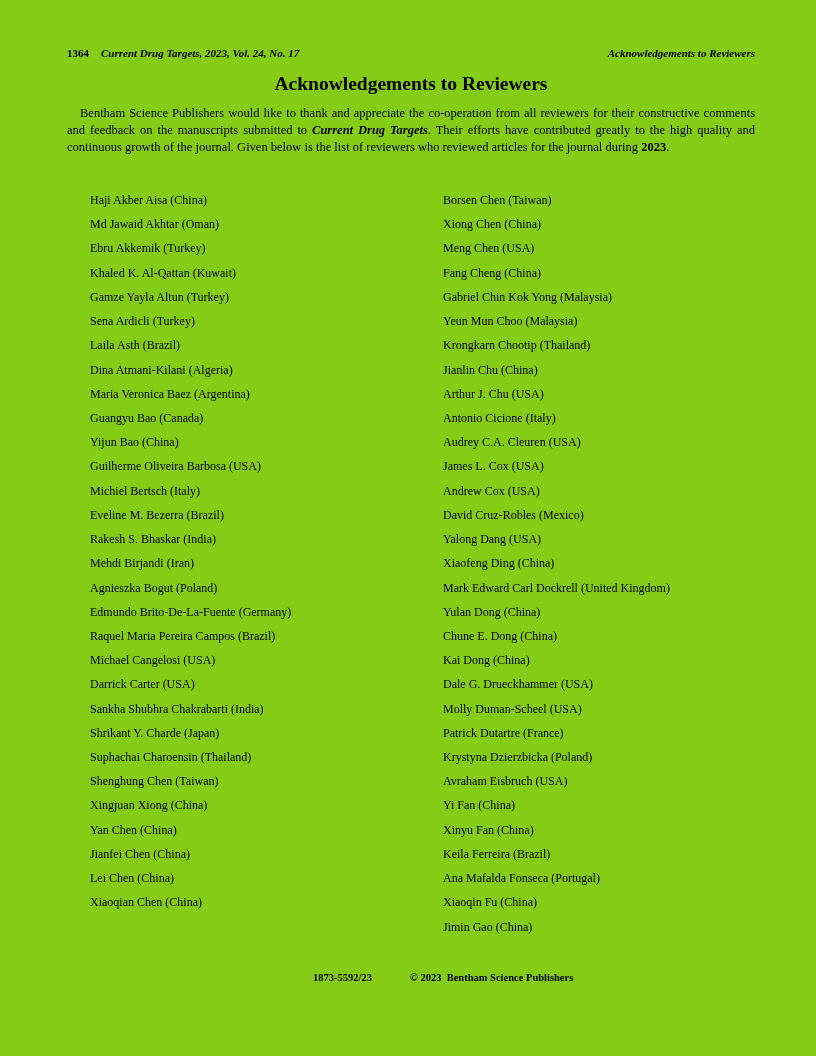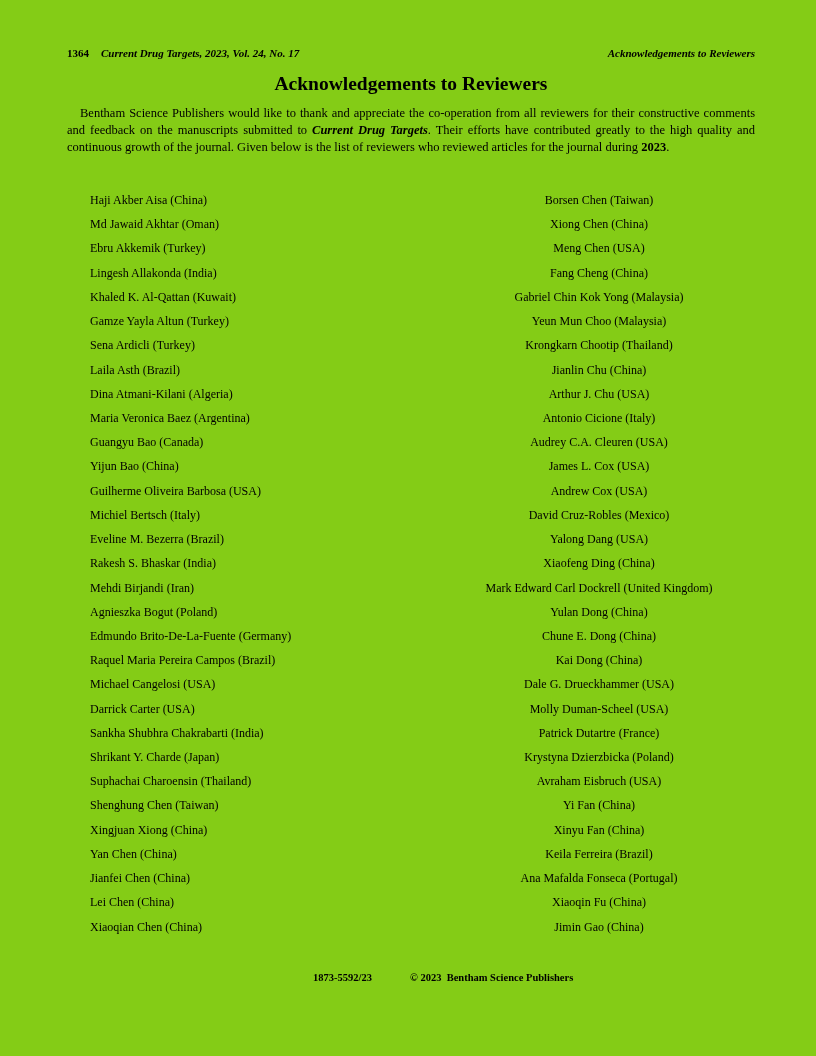--- a/index.html
+++ b/index.html
@@ -53,21 +53,21 @@
   .intro .journal-name { font-weight: bold; font-style: italic; }
   .intro .year { font-weight: bold; }
   .columns {
     position: absolute;
     top: 188px;
     left: 90px;
     width: 665px;
     display: flex;
   }
   .col1 { width: 353px; }
-  .col2 { flex: 1; text-align: center; }
+  .col2 { flex: 1; }
   .reviewer {
     height: 24.23px;
     line-height: 24.23px;
     font-size: 12px;
     white-space: nowrap;
   }
   .page-footer {
     position: absolute;
     top: 971px;
     left: 313px;
@@ -93,21 +93,20 @@
 
   <h1 class="title">Acknowledgements to Reviewers</h1>
 
   <p class="intro"><span>Bentham Science Publishers would like to thank and appreciate the co-operation from all reviewers for their constructive comments and feedback on the manuscripts submitted to </span><span class="journal-name">Current Drug Targets</span><span>. Their efforts have contributed greatly to the high quality and continuous growth of the journal. Given below is the list of reviewers who reviewed articles for the journal during </span><span class="year">2023</span><span>.</span></p>
 
   <div class="columns">
     <div class="col col1">
         <div class="reviewer">Haji Akber Aisa (China)</div>
         <div class="reviewer">Md Jawaid Akhtar (Oman)</div>
         <div class="reviewer">Ebru Akkemik (Turkey)</div>
-        <div class="reviewer">Lingesh Allakonda (India)</div>
         <div class="reviewer">Khaled K. Al-Qattan (Kuwait)</div>
         <div class="reviewer">Gamze Yayla Altun (Turkey)</div>
         <div class="reviewer">Sena Ardicli (Turkey)</div>
         <div class="reviewer">Laila Asth (Brazil)</div>
         <div class="reviewer">Dina Atmani-Kilani (Algeria)</div>
         <div class="reviewer">Maria Veronica Baez (Argentina)</div>
         <div class="reviewer">Guangyu Bao (Canada)</div>
         <div class="reviewer">Yijun Bao (China)</div>
         <div class="reviewer">Guilherme Oliveira Barbosa (USA)</div>
         <div class="reviewer">Michiel Bertsch (Italy)</div>

